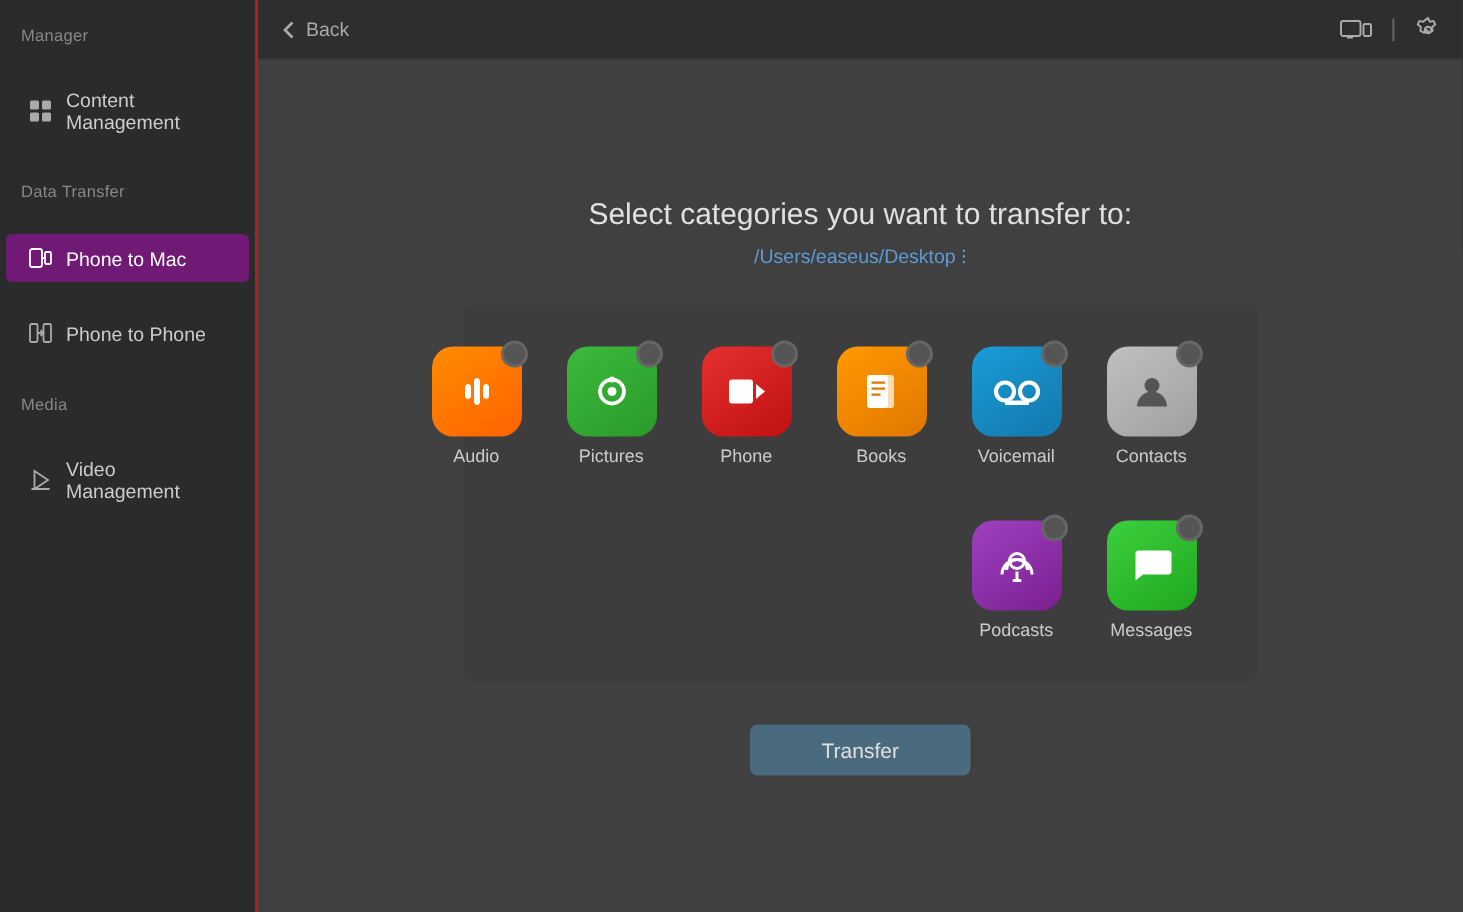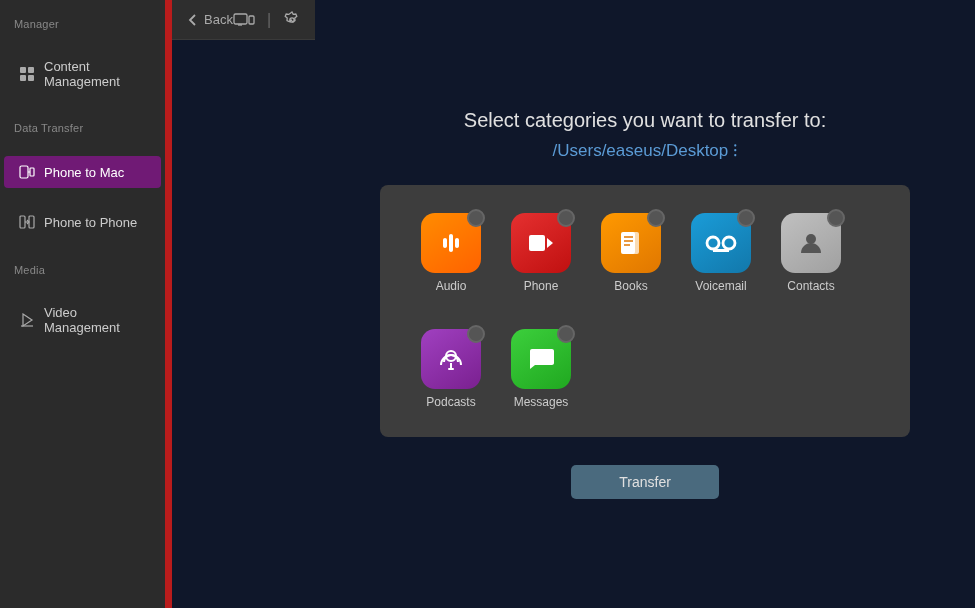--- a/index.html
+++ b/index.html
@@ -12,21 +12,21 @@
       overflow: hidden;
     }
 
     
     .sidebar {
       width: 172px;
       min-width: 172px;
       background: #2b2b2b;
       height: 100%;
       padding-top: 10px;
-      border-right: 7px solid #b91c1c;
+      border-right: 2px solid #b91c1c;
     }
 
     .sidebar-section-label {
       color: #888;
       font-size: 11px;
       padding: 8px 14px 4px;
       text-transform: none;
       letter-spacing: 0.2px;
     }
 
@@ -53,22 +53,22 @@
       flex-shrink: 0;
       display: flex;
       align-items: center;
       justify-content: center;
     }
 
     
     .main {
       flex: 1;
       display: flex;
-      flex-direction: row;
-      background: #0f172a;
+      flex-direction: column;
+      background: #404040;
     }
 
     
     .header {
       height: 40px;
       background: #2e2e2e;
       display: flex;
       align-items: center;
       padding: 0 14px;
       border-bottom: 1px solid #3a3a3a;
@@ -108,39 +108,40 @@
 
     .page-title {
       font-size: 20px;
       color: #e0e0e0;
       margin-bottom: 6px;
       font-weight: 400;
     }
 
     .path-link {
       color: #5b9bd5;
-      font-size: 17px;
+      font-size: 13px;
       cursor: pointer;
       margin-bottom: 24px;
     }
 
     .path-link::after {
       content: ' ⁝';
       color: #5b9bd5;
     }
 
     
     .categories-panel {
       background: #3d3d3d;
       border-radius: 8px;
       padding: 28px 36px;
       display: flex;
       flex-direction: column;
       gap: 36px;
       width: 530px;
+      align-items: flex-end;
     }
 
     .categories-row {
       display: flex;
       gap: 20px;
       align-items: flex-start;
     }
 
     .category-item {
       display: flex;
@@ -298,20 +299,33 @@
                 <path d="M15 6c-1.1 0-2 .9-2 2v14c0 1.1.9 2 2 2s2-.9 2-2V8c0-1.1-.9-2-2-2z"></path>
                 <path d="M9 10c-1.1 0-2 .9-2 2v6c0 1.1.9 2 2 2s2-.9 2-2v-6c0-1.1-.9-2-2-2z"></path>
                 <path d="M21 10c-1.1 0-2 .9-2 2v6c0 1.1.9 2 2 2s2-.9 2-2v-6c0-1.1-.9-2-2-2z"></path>
               </svg>
             </div>
             <div class="category-checkbox"></div>
           </div>
           <span class="category-label">Audio</span>
         </div>
 
+        <div class="category-item">
+          <div class="category-icon-wrapper">
+            <div class="category-icon pictures">
+              <svg width="32" height="32" viewBox="0 0 32 32" fill="white">
+                <circle cx="16" cy="16" r="8" fill="none" stroke="white" stroke-width="2.5"></circle>
+                <circle cx="16" cy="16" r="3"></circle>
+                <rect x="14" y="6" width="4" height="4" rx="2"></rect>
+              </svg>
+            </div>
+            <div class="category-checkbox"></div>
+          </div>
+          <span class="category-label">Pictures</span>
+        </div>
 
         <div class="category-item">
           <div class="category-icon-wrapper">
             <div class="category-icon videos">
               <svg width="32" height="32" viewBox="0 0 32 32" fill="white">
                 <rect x="4" y="8" width="16" height="16" rx="2" fill="white"></rect>
                 <polygon points="22,11 28,16 22,21" fill="white"></polygon>
               </svg>
             </div>
             <div class="category-checkbox"></div>

